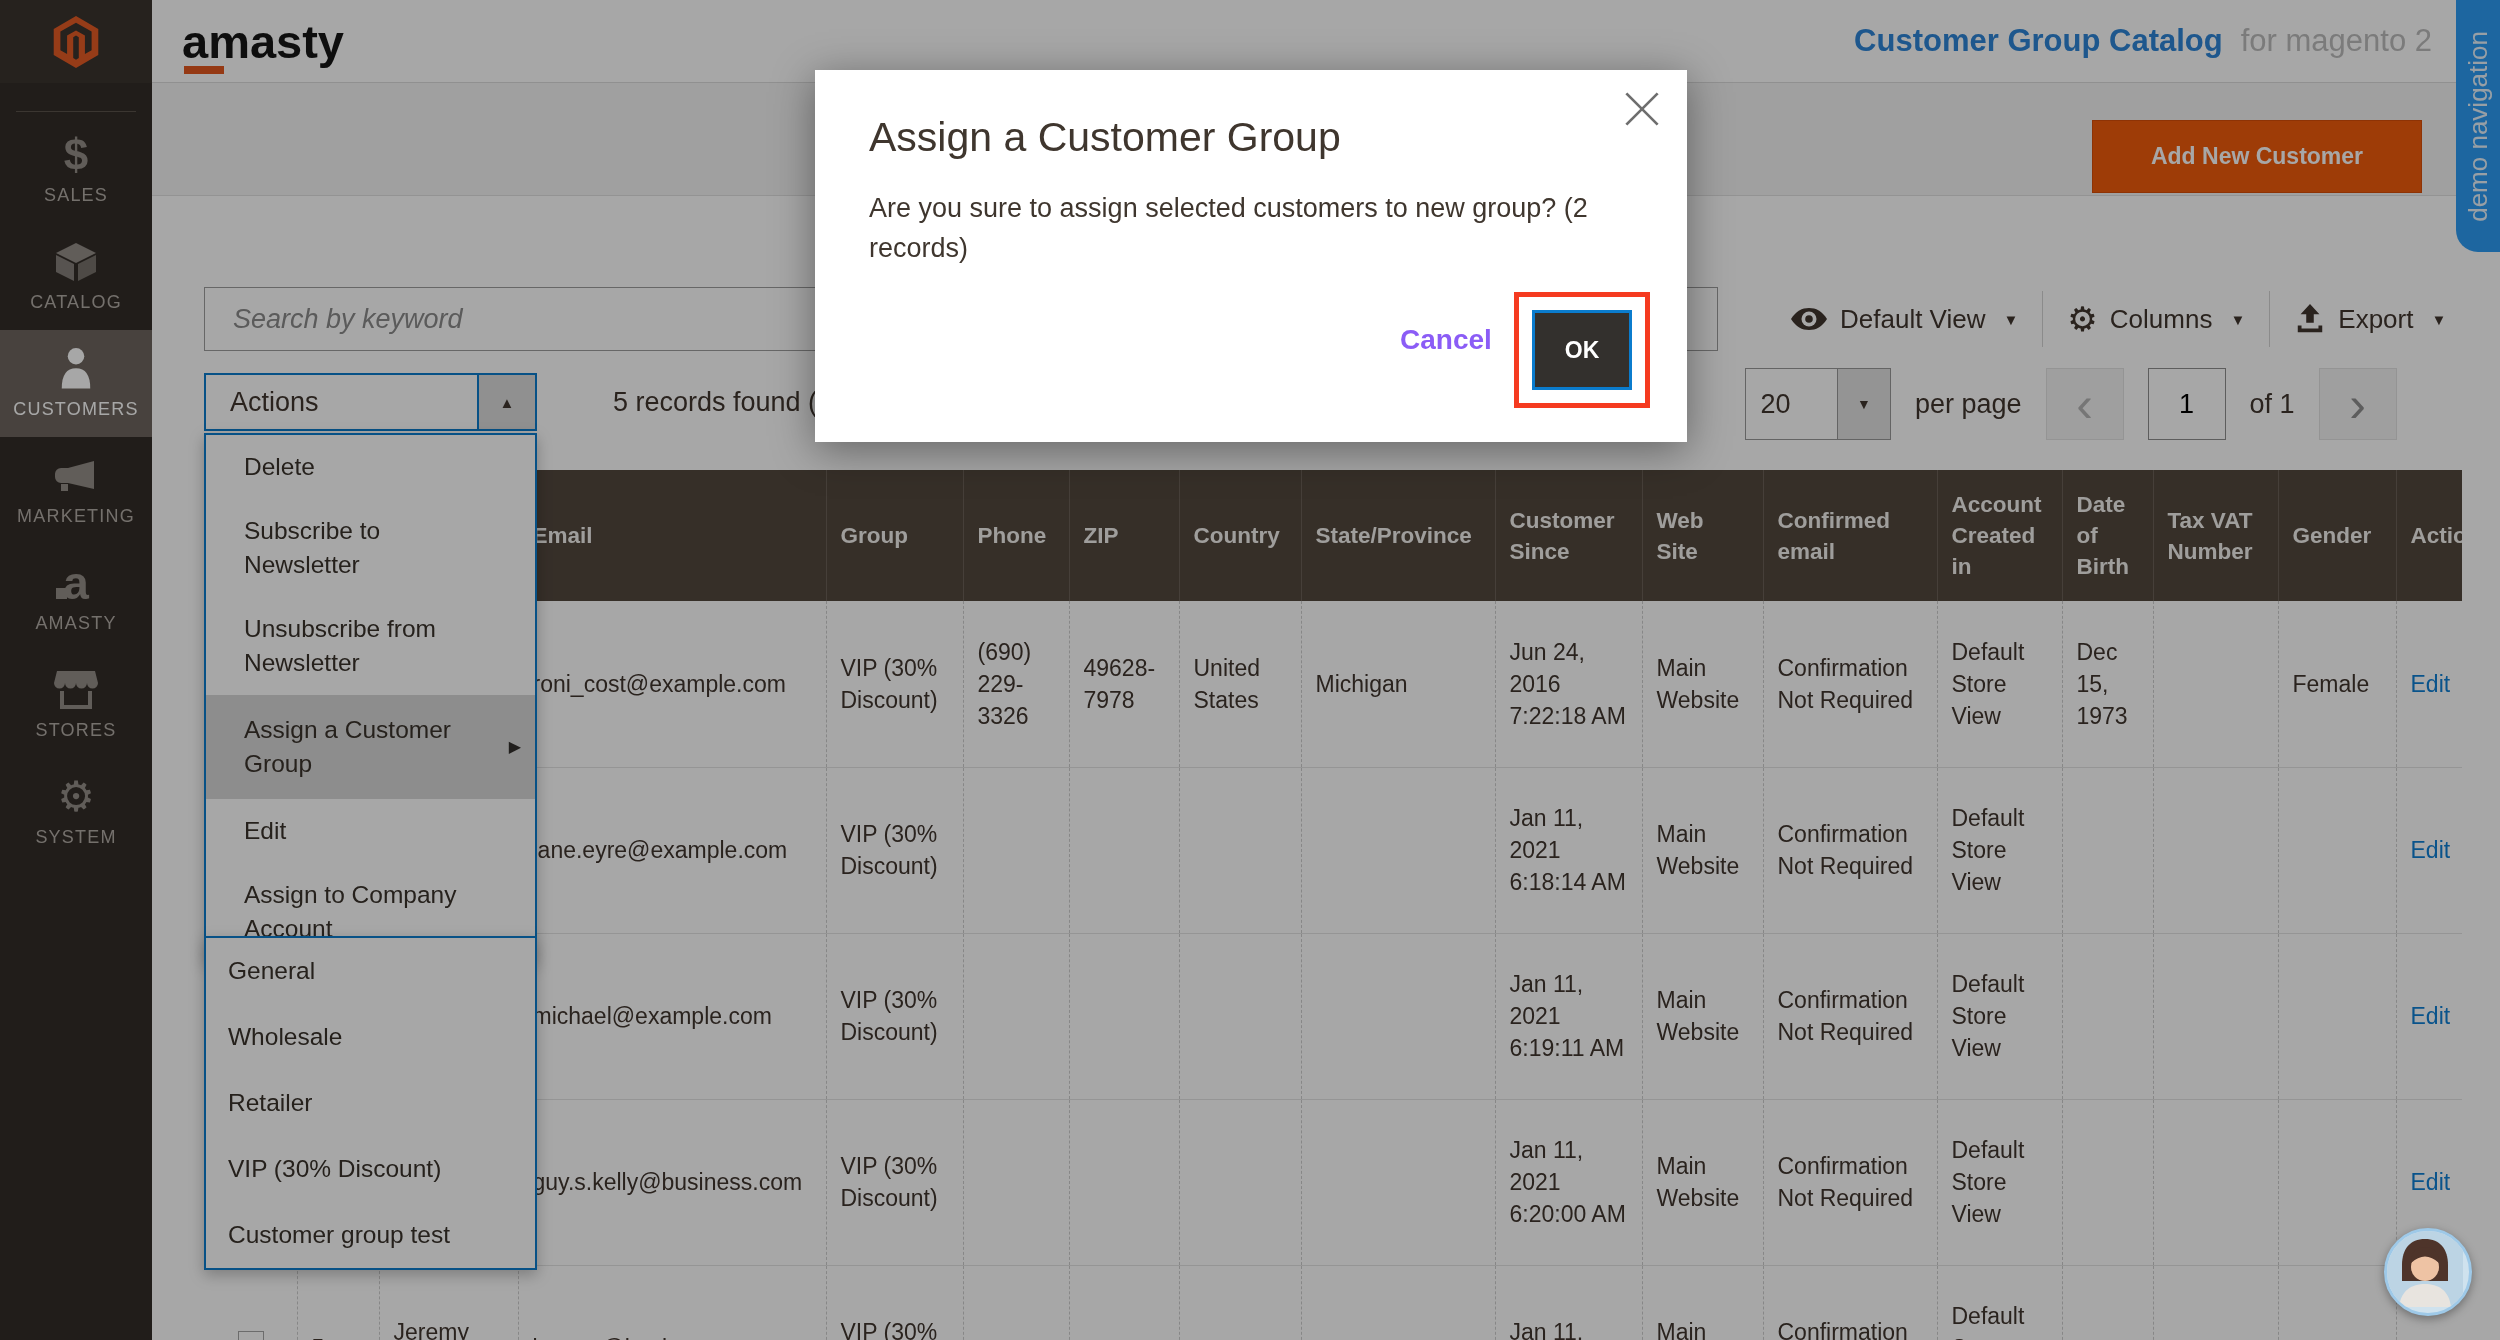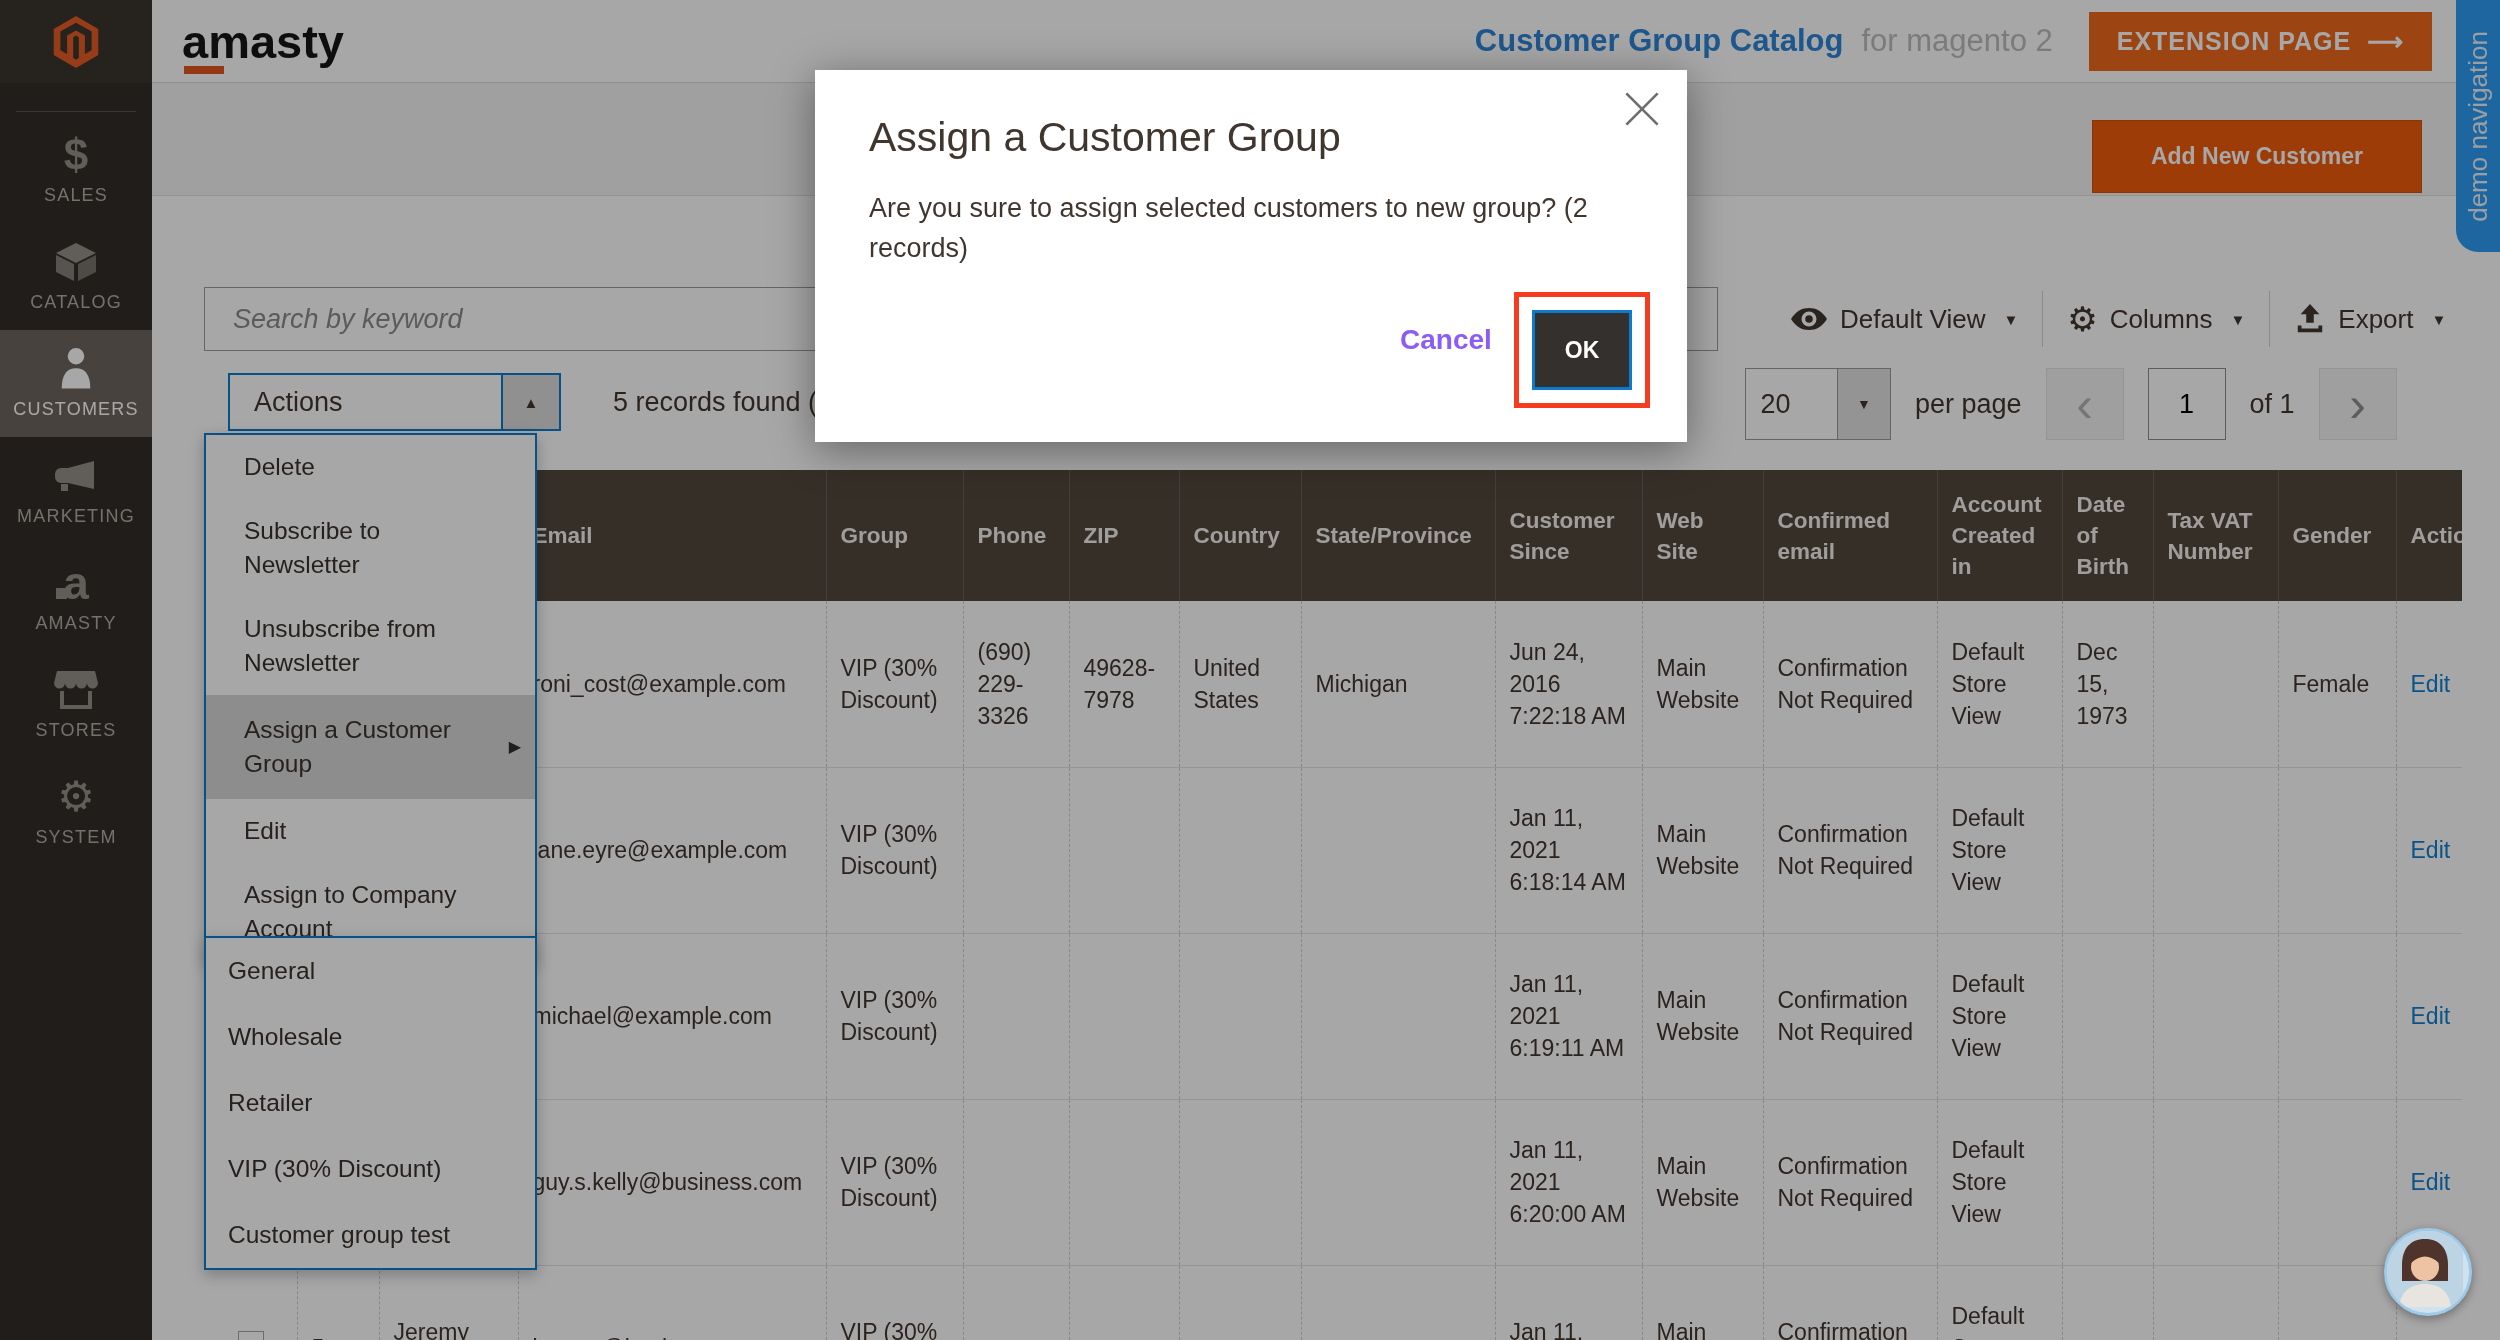--- a/index.html
+++ b/index.html
@@ -50,21 +50,21 @@
   .search-input::placeholder{color:#8b8b8b;font-style:italic;}
 
   .toolbar{position:absolute;top:287px;left:1766px;height:64px;display:flex;align-items:center;z-index:6;
     font-size:26px;color:#41362f;}
   .tb-item{display:flex;align-items:center;gap:12px;padding:0 24px;cursor:pointer;}
   .tb-divider{width:1px;height:56px;background:#d4d4d4;}
   .caret{font-size:15px;margin-left:6px;}
   .tb-item svg{fill:#41362f;}
 
   .actions-select{position:absolute;left:204px;top:373px;width:333px;height:58px;border:2px solid #0b7ccd;
-    background:#fff;display:flex;box-sizing:border-box;z-index:21;cursor:pointer;margin-left:24px;}
+    background:#fff;display:flex;box-sizing:border-box;z-index:21;cursor:pointer;}
   .actions-label{flex:1;display:flex;align-items:center;padding-left:24px;font-size:27px;}
   .actions-arrow{width:56px;border-left:2px solid #0b7ccd;background:#dcdcdc;display:flex;align-items:center;
     justify-content:center;font-size:15px;}
   .records-text{position:absolute;left:613px;top:373px;height:58px;display:flex;align-items:center;
     font-size:27px;z-index:6;}
 
   .pagination{position:absolute;top:368px;left:1745px;height:72px;display:flex;align-items:center;gap:24px;
     z-index:6;font-size:27px;}
   .pp-select{display:flex;width:146px;height:72px;border:1px solid #999;background:#fff;box-sizing:border-box;cursor:pointer;gap:32px;}
   .pp-val{flex:1;display:flex;align-items:center;justify-content:center;}
@@ -193,24 +193,20 @@
   </nav>
 
   <header class="admin-header">
     <div class="brand">
       <span>amasty</span>
       <span class="brand-underline"></span>
     </div>
     <div class="header-right">
       <span class="product-title">Customer Group Catalog</span>
       <span class="product-sub">for magento 2</span>
-      <button class="ext-btn">
-        <span>EXTENSION PAGE</span>
-        <span>⟶</span>
-      </button>
     </div>
   </header>
 
   <div class="demo-nav">
     <span>demo navigation</span>
   </div>
 
   <div class="page-strip"></div>
 
   <button class="add-btn">Add New Customer</button>

